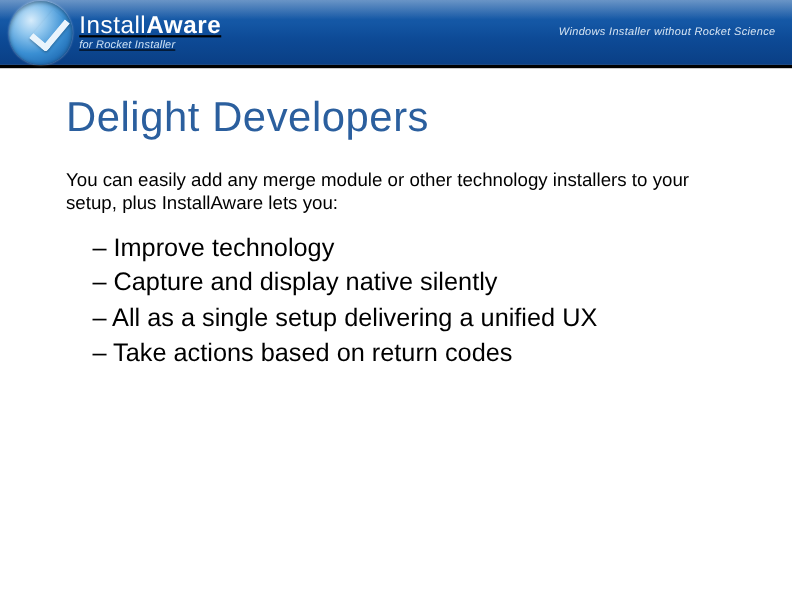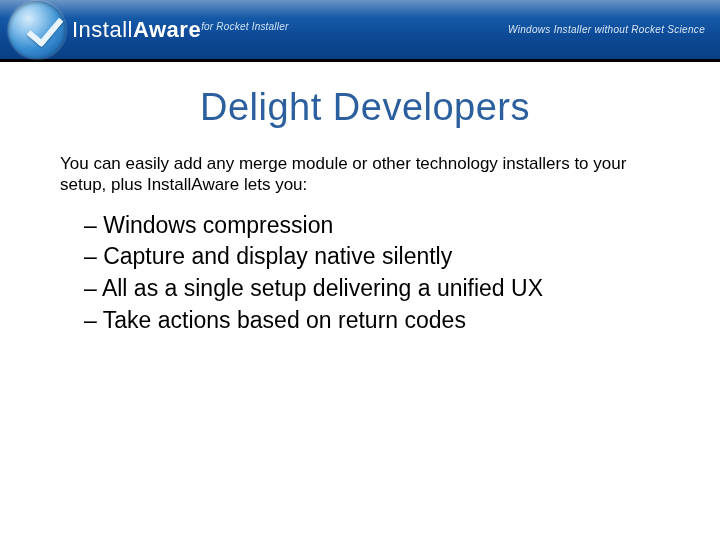--- a/index.html
+++ b/index.html
@@ -51,22 +51,23 @@
     width: 14px; height: 28px;
     border: 6px solid #eaf4fc;
     border-left: none;
     border-top: none;
     transform: rotate(40deg);
     border-radius: 0 0 3px 0;
     box-shadow: 1px 1px 2px rgba(0,0,0,0.25);
   }
   .logo-text {
     display: flex;
-    flex-direction: row;
+    flex-direction: column;
     line-height: 1;
+    text-decoration: underline;
   }
   .brand-line {
     font-size: 22px;
     color: #ffffff;
     font-weight: 400;
     letter-spacing: 0.5px;
   }
   .brand-line .bold { font-weight: 700; }
   .brand-sub {
     font-size: 10px;
@@ -84,21 +85,20 @@
     letter-spacing: 0.3px;
     white-space: nowrap;
     opacity: 0.92;
   }
 
   
   .content {
     padding: 24px 50px 0 60px;
   }
   .title {
-    text-align: center;
     font-size: 38px;
     color: #2b5f9e;
     font-weight: 400;
     margin-bottom: 24px;
     letter-spacing: 0.5px;
   }
   .intro {
     font-size: 17px;
     color: #000;
     line-height: 1.25;
@@ -127,18 +127,18 @@
       <div class="brand-sub">for Rocket Installer</div>
     </div>
   </div>
   <div class="tagline">Windows Installer without Rocket Science</div>
 </div>
 
 <div class="content">
   <h1 class="title">Delight Developers</h1>
   <p class="intro">You can easily add any merge module or other technology installers to your setup, plus InstallAware lets you:</p>
   <ul class="bullets">
-    <li>– Windows compression</li>
+    <li>– Improve technology</li>
     <li>– Capture and display native silently</li>
     <li>– All as a single setup delivering a unified UX</li>
     <li>– Take actions based on return codes</li>
   </ul>
 </div>
 
 </body></html>

